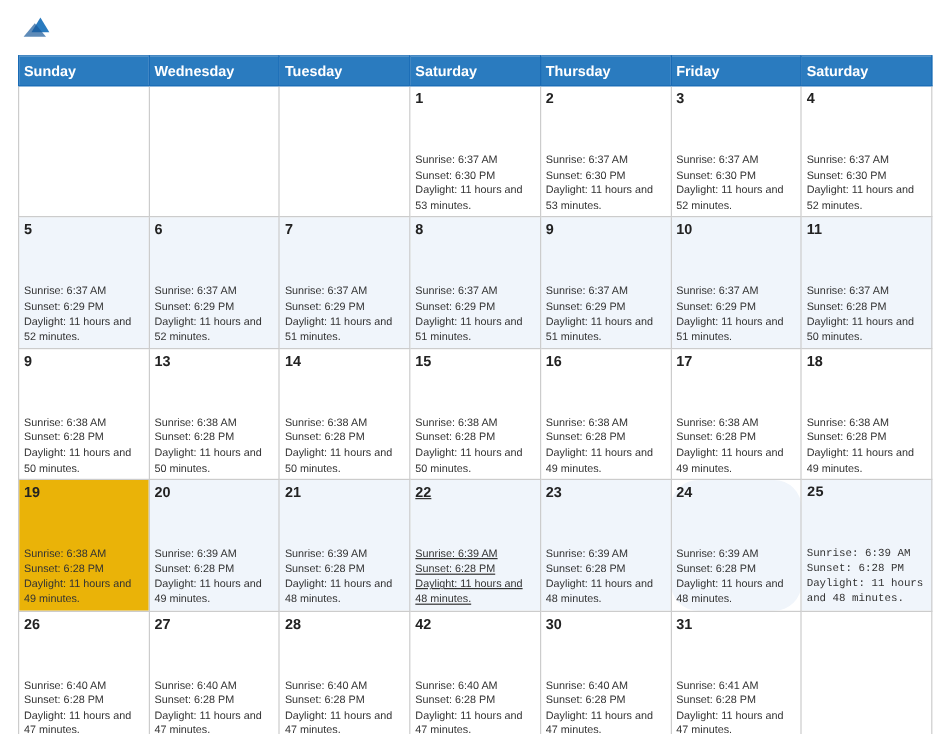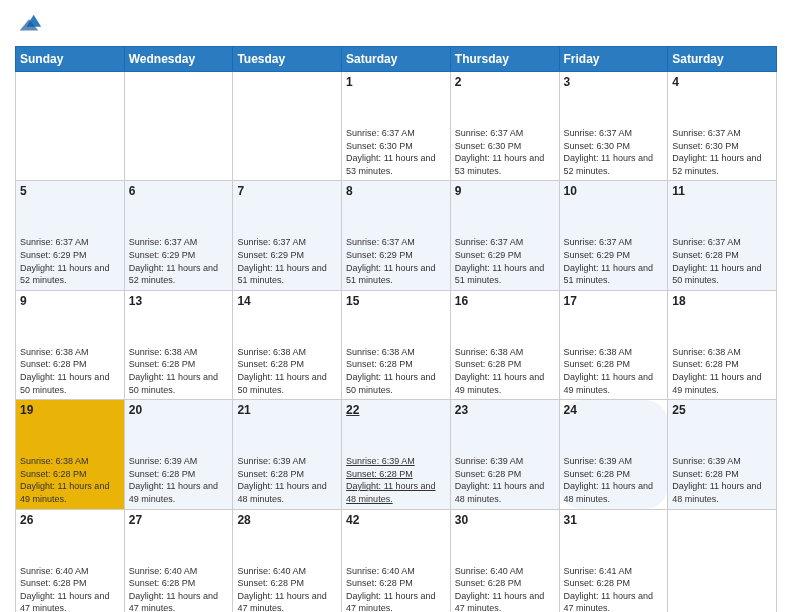--- a/index.html
+++ b/index.html
@@ -230,21 +230,21 @@
             <div class="day-info">Sunrise: 6:39 AM<br>Sunset: 6:28 PM<br>Daylight: 11 hours and 48 minutes.</div>
           </td>
           <td style="background: rgb(240, 245, 251);">
             <span class="day-num">23</span>
             <div class="day-info">Sunrise: 6:39 AM<br>Sunset: 6:28 PM<br>Daylight: 11 hours and 48 minutes.</div>
           </td>
           <td style="background: rgb(240, 245, 251); border-radius: 23px;">
             <span class="day-num">24</span>
             <div class="day-info">Sunrise: 6:39 AM<br>Sunset: 6:28 PM<br>Daylight: 11 hours and 48 minutes.</div>
           </td>
-          <td style="background: rgb(240, 245, 251);">
+          <td style="background: rgb(240, 245, 251); font-family: Liberation Mono, monospace;">
             <span class="day-num">25</span>
             <div class="day-info">Sunrise: 6:39 AM<br>Sunset: 6:28 PM<br>Daylight: 11 hours and 48 minutes.</div>
           </td>
         </tr>
         <tr>
           <td>
             <span class="day-num">26</span>
             <div class="day-info">Sunrise: 6:40 AM<br>Sunset: 6:28 PM<br>Daylight: 11 hours and 47 minutes.</div>
           </td>
           <td>

